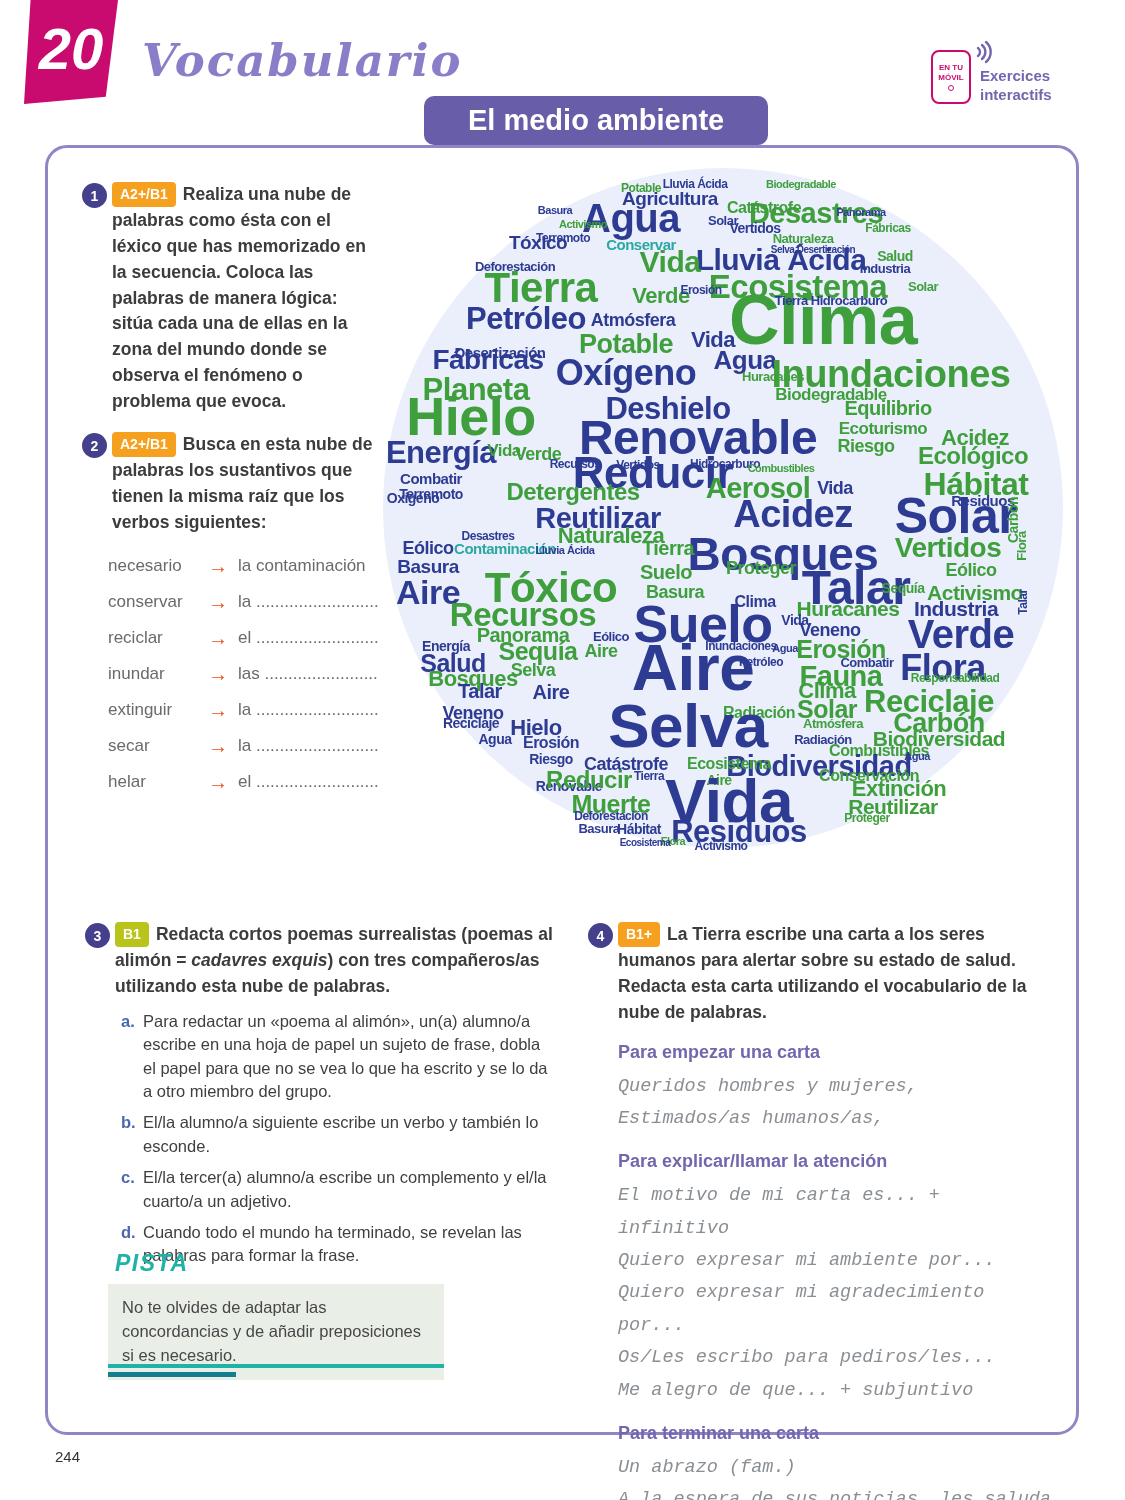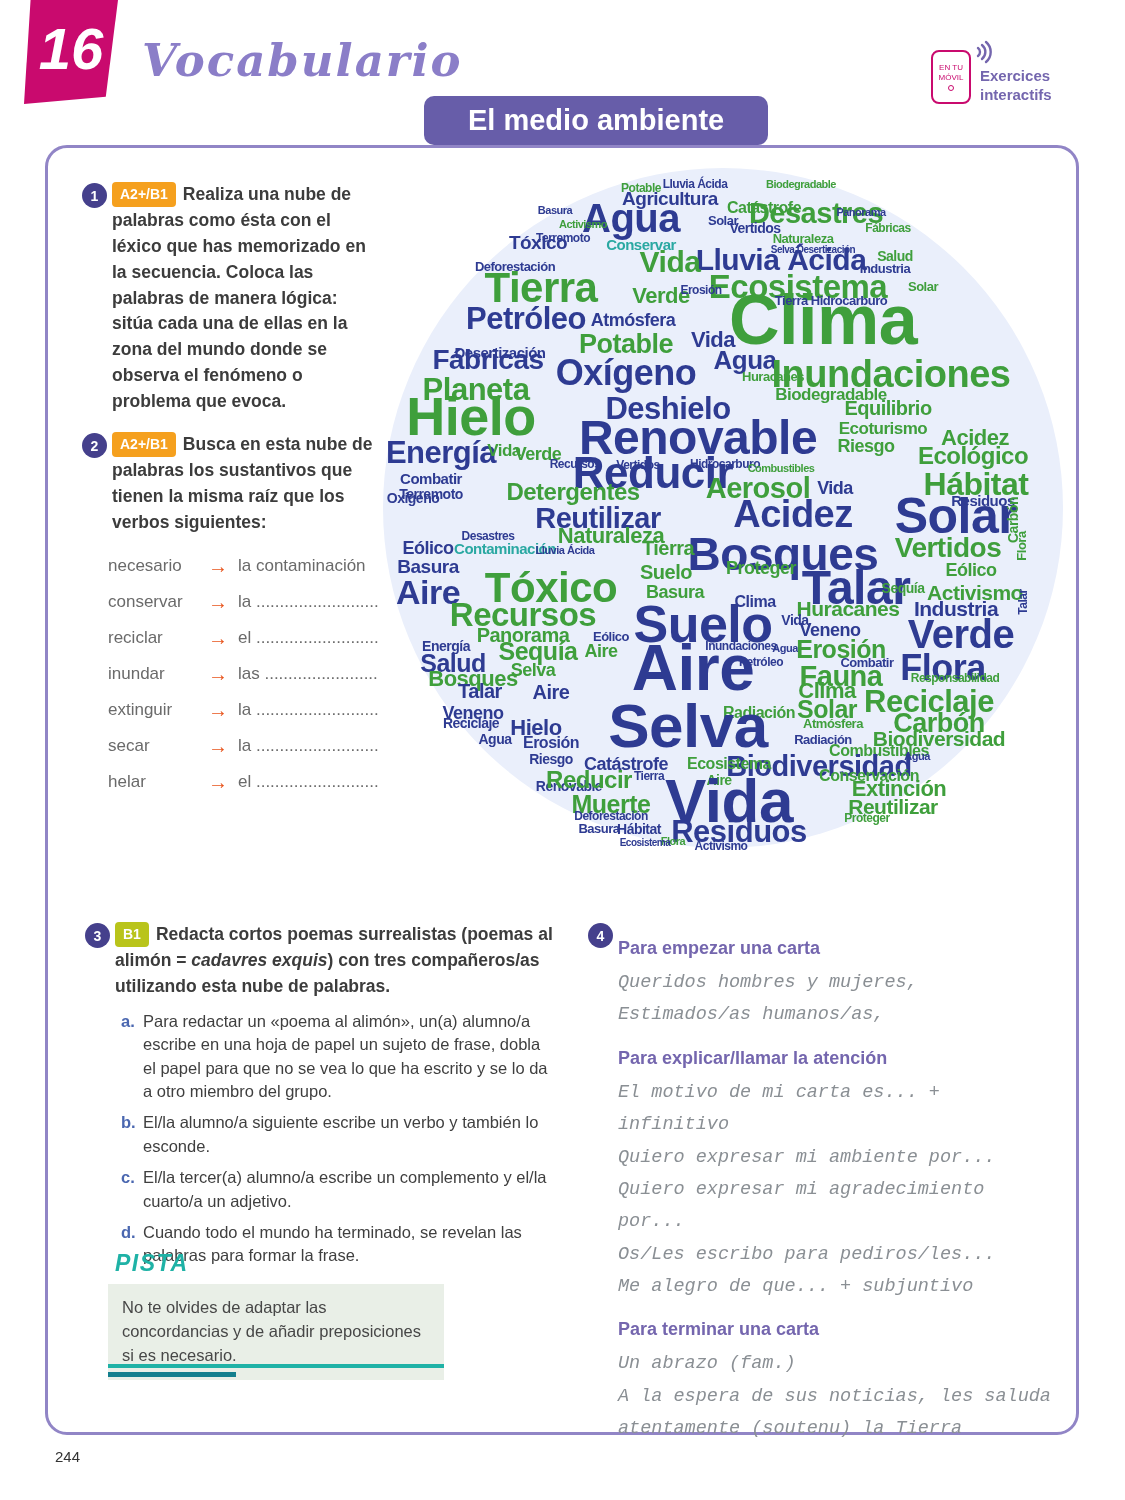--- a/index.html
+++ b/index.html
@@ -10,21 +10,21 @@
   
   .corner{position:absolute;left:24px;top:0;width:94px;height:104px;background:var(--magenta);
           clip-path:polygon(7% 0,100% 0,87% 93%,0 100%);display:flex;align-items:center;justify-content:center}
   .corner span{color:#fff;font-size:58px;font-weight:bold;font-style:italic;transform:translateY(-4px)}
   .vocab{position:absolute;left:142px;top:34px;font-family:"DejaVu Serif",serif;font-style:italic;font-weight:bold;
          font-size:45px;color:var(--purple-script);letter-spacing:2px}
   .header-pill{position:absolute;left:424px;top:96px;background:var(--purple);color:#fff;
                font-size:29px;font-weight:bold;padding:8px 44px;border-radius:10px}
   .mobile{position:absolute;left:931px;top:50px;width:40px;height:54px;border:2.5px solid var(--magenta);
           border-radius:8px;display:flex;flex-direction:column;align-items:center;justify-content:center;background:#fff}
-  .mobile .t{font-size:8px;font-weight:normal;color:var(--magenta);line-height:1.15;text-align:right}
+  .mobile .t{font-size:8px;font-weight:bold;color:var(--magenta);line-height:1.15;text-align:right}
   .mobile .dot{width:6px;height:6px;border:1.5px solid var(--magenta);border-radius:50%;margin-top:3px}
   .waves{position:absolute;left:971px;top:40px}
   .waves path{stroke:var(--purple-heading);fill:none;stroke-width:2.4;stroke-linecap:round}
   .exlink{position:absolute;left:980px;top:67px;color:var(--purple-heading);font-weight:bold;font-size:15px;
           line-height:1.25;width:110px}
 
   
   .frame{position:absolute;left:45px;top:145px;width:1034px;height:1290px;border:3px solid var(--frame);border-radius:22px}
 
   
@@ -72,21 +72,21 @@
   .cw.t{color:var(--cloud-teal)}
 
   .pagenum{position:absolute;left:55px;top:1448px;font-size:15px;color:#333}
 </style>
 </head>
 <body>
 
 <div class="page">
 
   <div class="corner">
-    <span>16</span>
+    <span>20</span>
   </div>
   <div class="vocab">Vocabulario</div>
   <div class="header-pill">El medio ambiente</div>
 
   <div class="mobile">
     <div class="t">EN TU</div>
     <div class="t">MÓVIL</div>
     <div class="dot"></div>
   </div>
   <svg class="waves" width="28" height="26" viewBox="0 0 28 26">
@@ -331,20 +331,23 @@
       </div>
   </div>
 
   <div class="pista-title">PISTA</div>
   <div class="pista-box">No te olvides de adaptar las concordancias y de añadir preposiciones si es necesario.</div>
   <div class="pista-line1"></div>
   <div class="pista-line2"></div>
 
   <div class="ex ex4">
     <div class="num">4</div>
+    <div class="body">
+      <span class="badge orange">B1+</span><span>La Tierra escribe una carta a los seres humanos para alertar sobre su estado de salud. Redacta esta carta utilizando el vocabulario de la nube de palabras.</span>
+    </div>
     <div class="sections">
         <div class="sec">
           <h4>Para empezar una carta</h4>
           <div class="hand">Queridos hombres y mujeres,</div>
           <div class="hand">Estimados/as humanos/as,</div>
         </div>
         <div class="sec">
           <h4>Para explicar/llamar la atención</h4>
           <div class="hand">El motivo de mi carta es... + infinitivo</div>
           <div class="hand">Quiero expresar mi ambiente por...</div>

